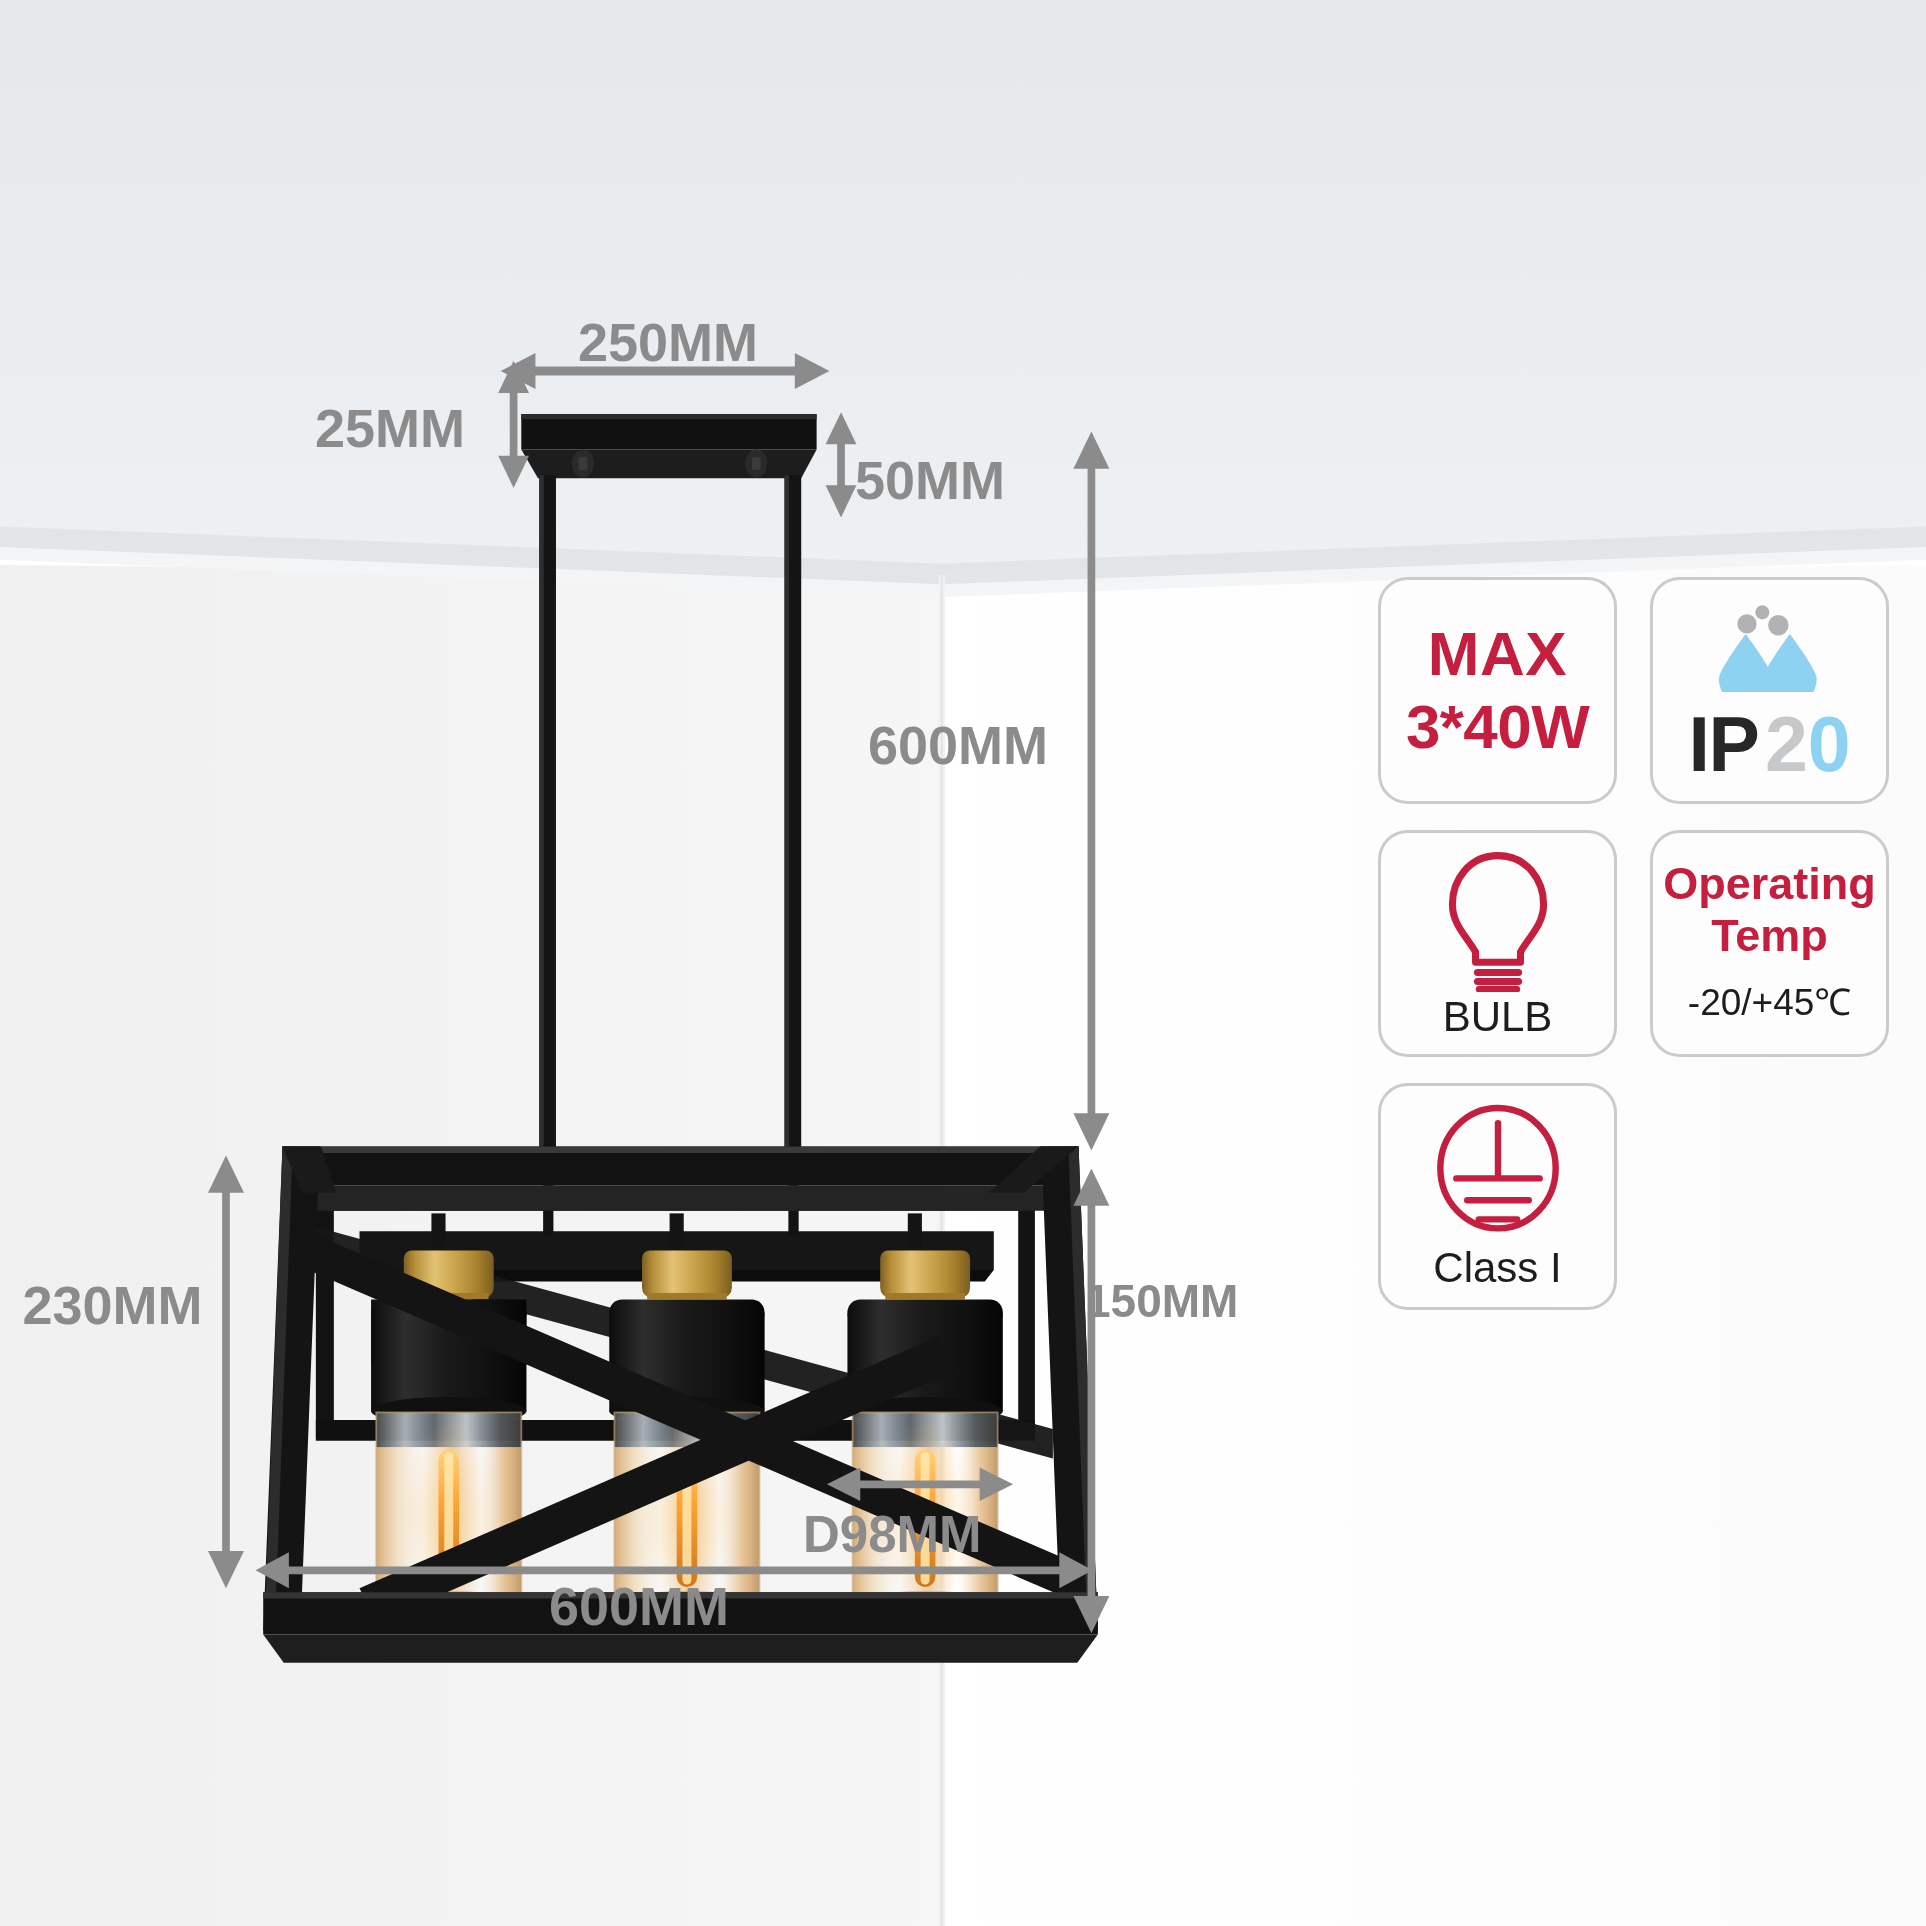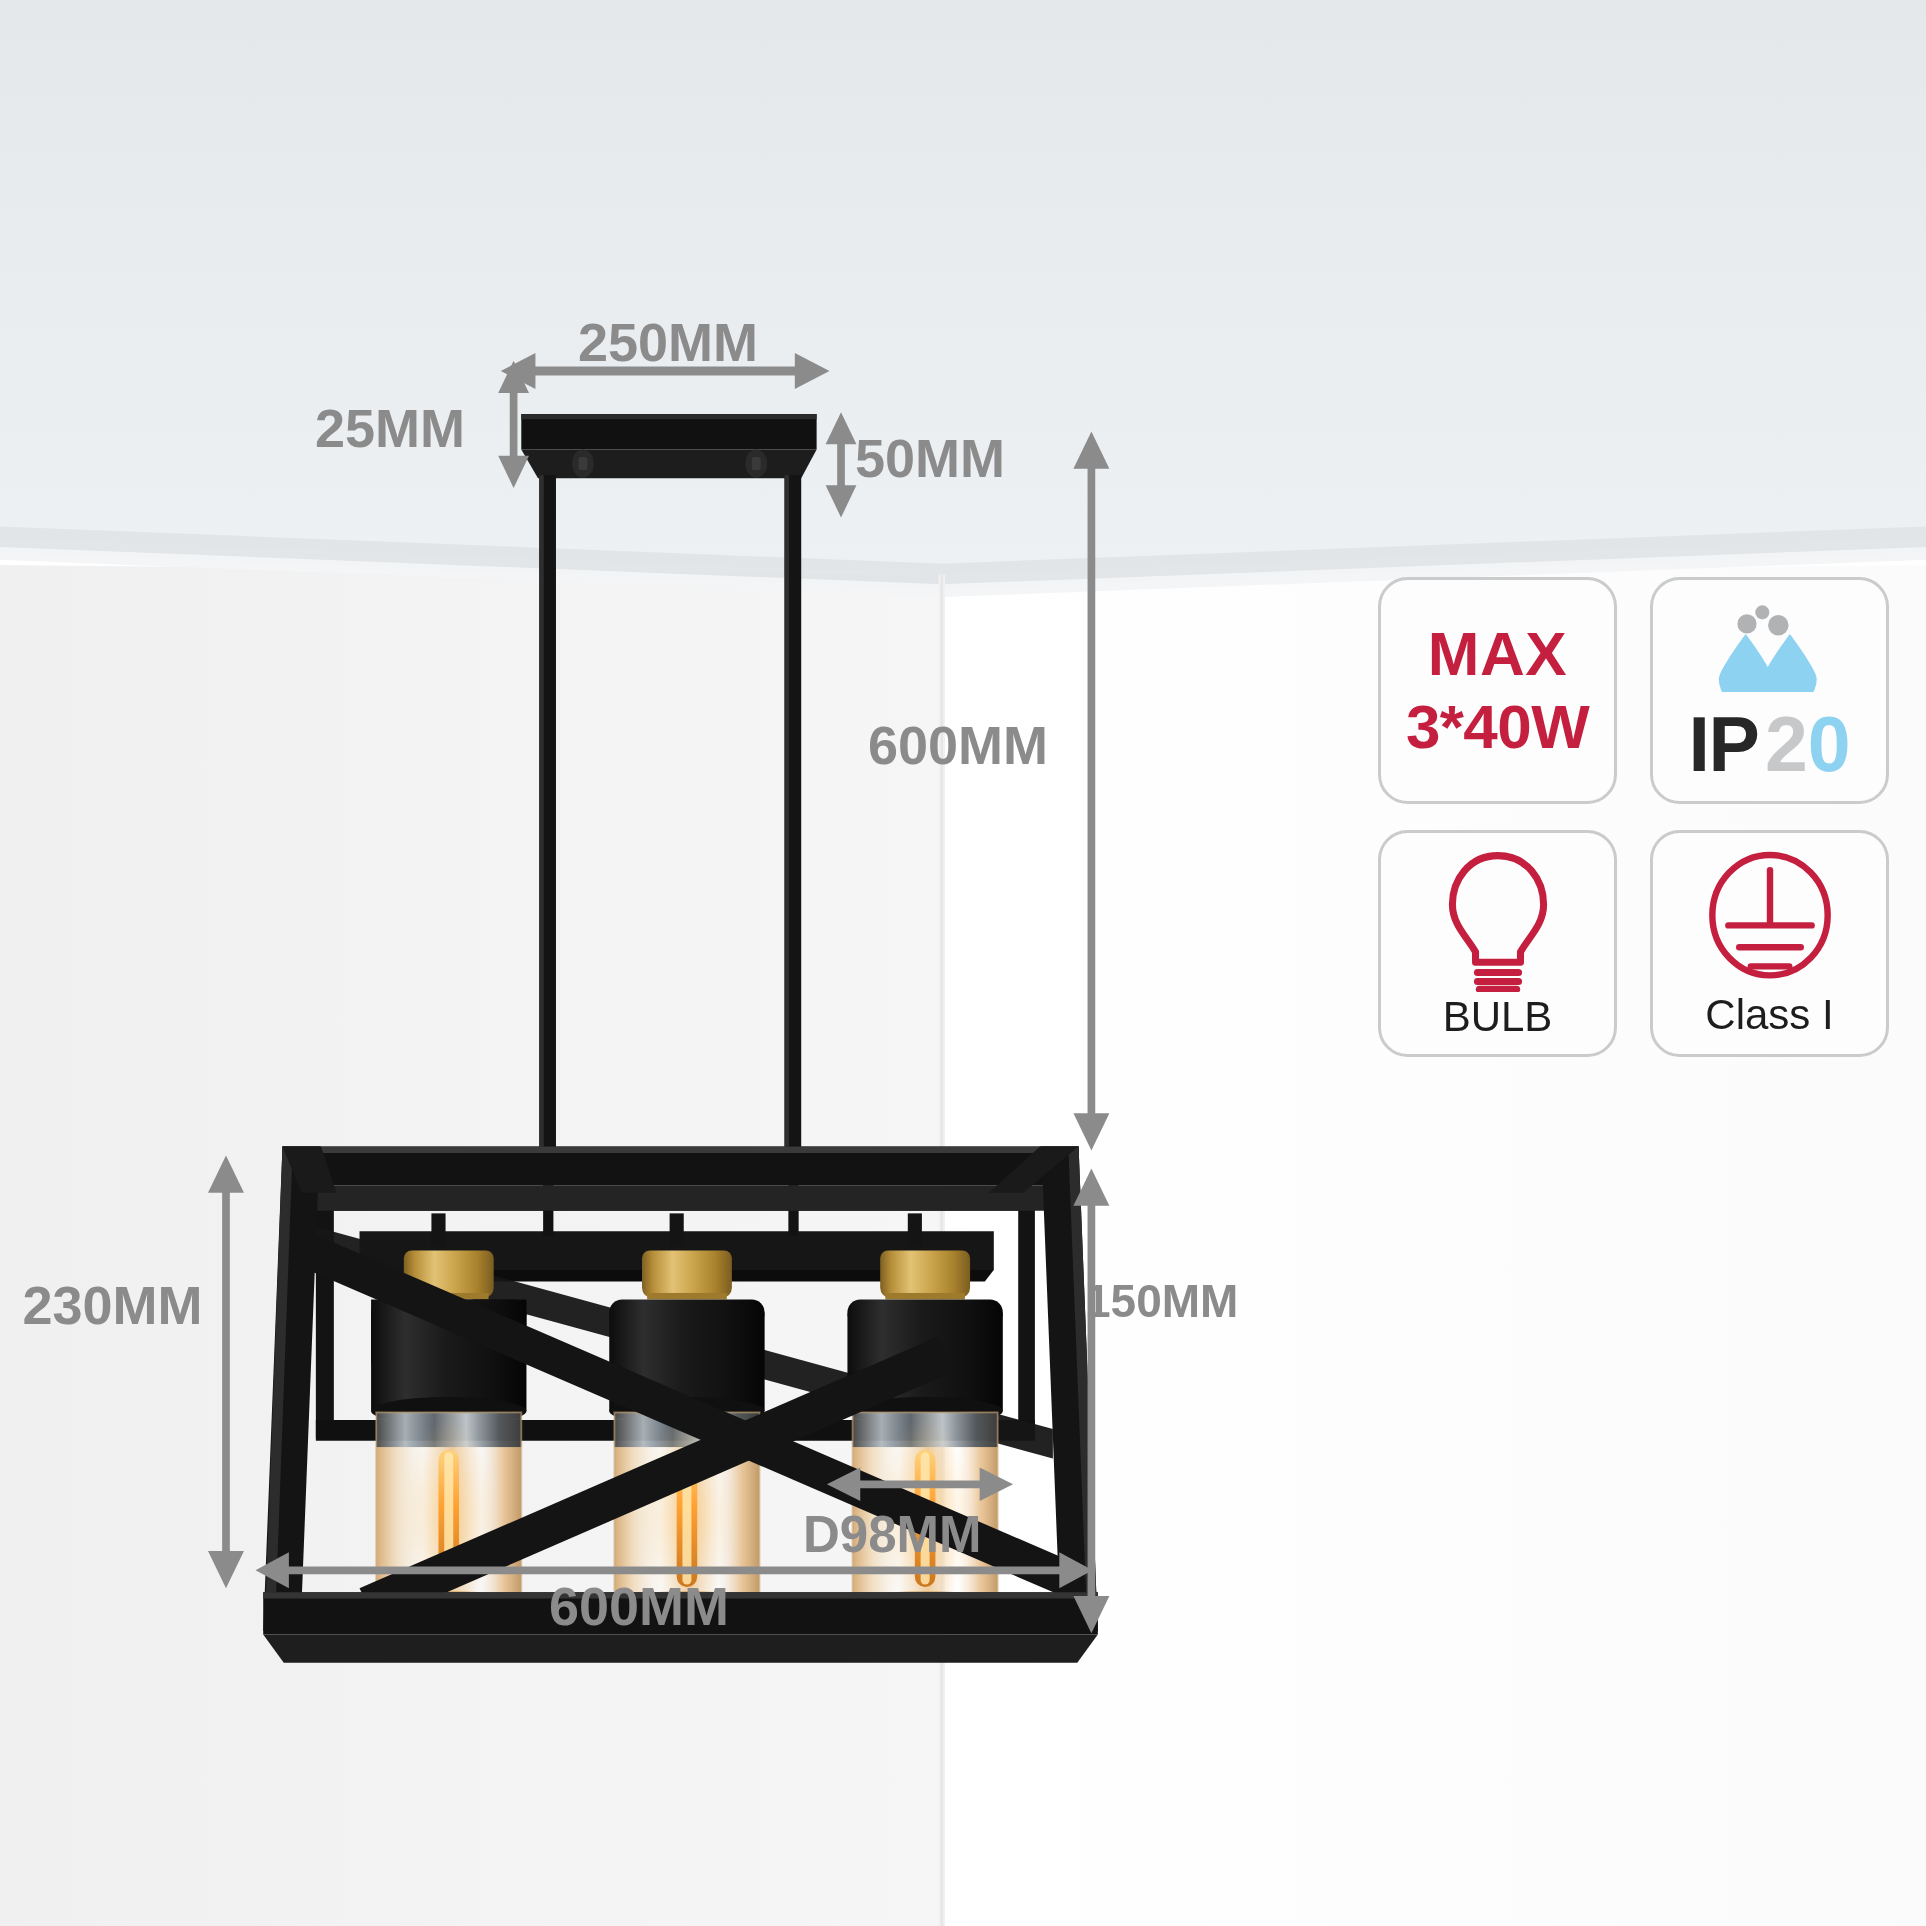--- a/index.html
+++ b/index.html
@@ -16,21 +16,21 @@
     position:absolute;
     color:#8b8b8b;
     font-weight:700;
     letter-spacing:0px;
     white-space:nowrap;
     line-height:1;
     font-family:"Liberation Sans", sans-serif;
   }
   #lbl-250{ left:578px;  top:315px;  font-size:54px; }
   #lbl-25 { left:315px;  top:401px;  font-size:54px; }
-  #lbl-50 { left:855px; top:431px;  font-size:54px; }
+  #lbl-50 { left:855px; top:453px;  font-size:54px; }
   #lbl-600v{left:868px; top:718px; font-size:54px; }
   #lbl-150{ left:1085px; top:1278px; font-size:46px; }
   #lbl-230{ left:22.5px;   top:1278px; font-size:54px; }
   #lbl-d98{ left:803px; top:1509px; font-size:51px; }
   #lbl-600h{left:549px;  top:1579px; font-size:54px; }
 
   
   #badges{
     position:absolute; left:1378px; top:577px;
     display:grid;
@@ -378,20 +378,25 @@
           <path d="M95 10 C140 10 166 48 166 86 C166 118 142 138 130 160 L130 176 L60 176 L60 160 C48 138 24 118 24 86 C24 48 50 10 95 10 Z"></path>
           <line x1="63" y1="192" x2="127" y2="192"></line>
           <line x1="63" y1="206" x2="127" y2="206"></line>
           <line x1="66" y1="218" x2="124" y2="218"></line>
         </g>
       </svg>
       <div class="badge-cap">BULB</div>
     </div>
 
 
+    <div class="badge" id="badge-temp">
+      <div class="badge-red-text t1">Operating</div>
+      <div class="badge-red-text t2">Temp</div>
+      <div class="t3">-20/+45℃</div>
+    </div>
 
     <div class="badge" id="badge-class">
       <svg width="132" height="136" viewBox="0 0 206 212">
         <ellipse cx="103" cy="100" rx="90" ry="94" fill="none" stroke="#c41f3e" stroke-width="10"></ellipse>
         <g stroke="#c41f3e" stroke-width="10" stroke-linecap="round">
           <line x1="103" y1="30" x2="103" y2="114"></line>
           <line x1="38" y1="116" x2="168" y2="116"></line>
           <line x1="55" y1="150" x2="151" y2="150"></line>
           <line x1="73" y1="180" x2="133" y2="180"></line>
         </g>

